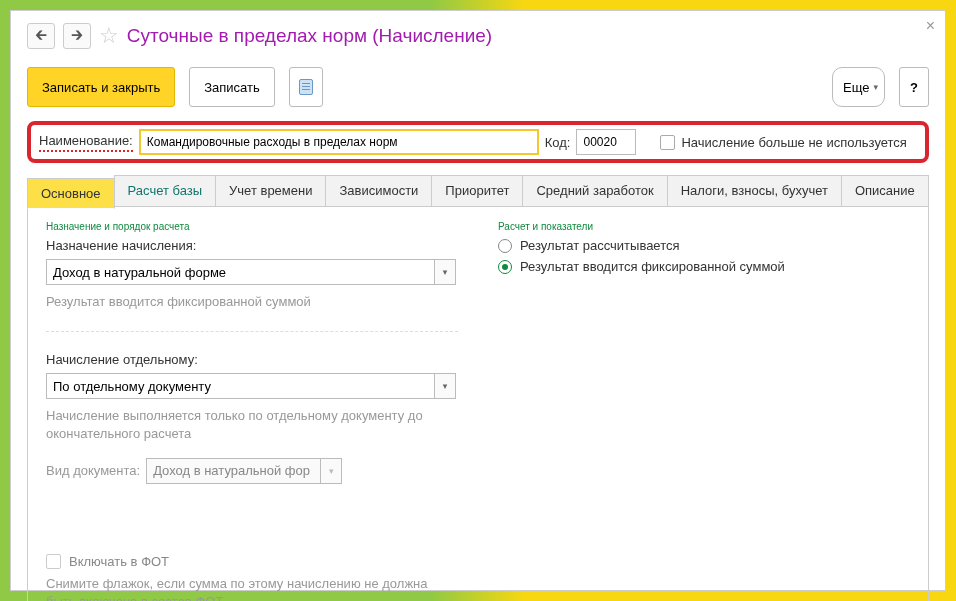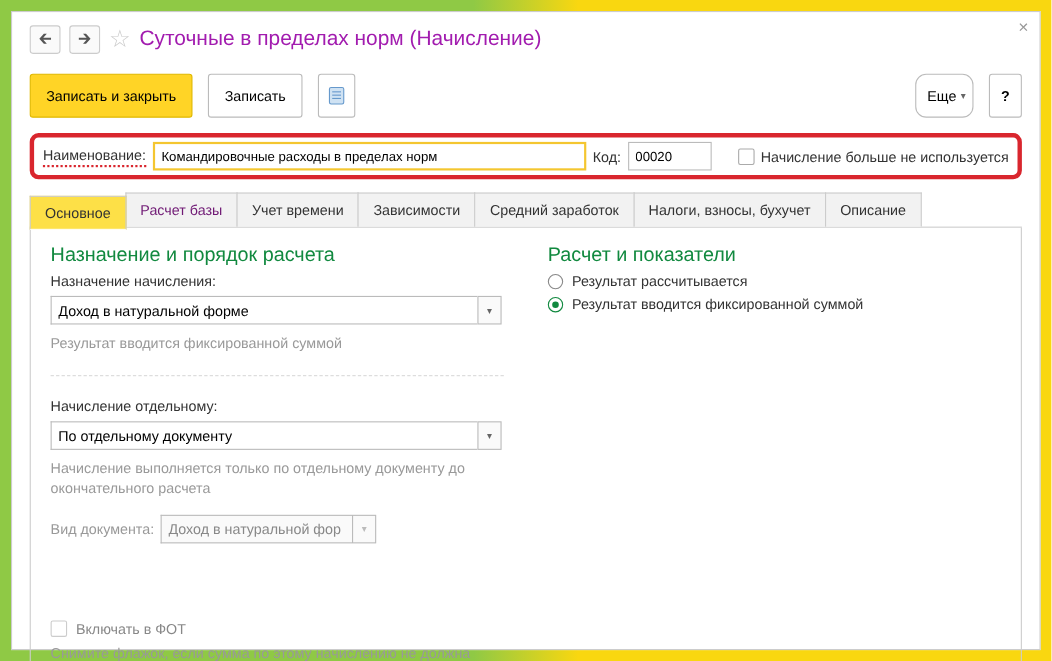--- a/index.html
+++ b/index.html
@@ -21,32 +21,32 @@
   .flex-spacer { flex: 1; }
   .btn-more { padding: 0 6px 0 10px; gap: 4px; border-radius: 10px; }
   .caret { font-size: 9px; color: #666; }
   .btn-help { width: 30px; font-weight: bold; justify-content: center; padding: 0; }
 
   .highlight-row { display: flex; align-items: center; gap: 6px; border: 4px solid #d9262e; border-radius: 8px; padding: 4px 8px; margin-bottom: 12px; }
   .label { color: #333; white-space: nowrap; }
   .label-dotted { border-bottom: 2px dotted #d9262e; padding-bottom: 2px; }
   .text-input { height: 26px; border: 1px solid #bbb; background: #fff; padding: 0 6px; font-size: 12px; }
   .text-input.yellow-focus { border: 2px solid #f4c630; outline: none; flex: 1; max-width: 400px; }
-  .code-input { width: 76px; text-align: left; }
+  .code-input { width: 60px; text-align: left; }
   .chk { width: 15px; height: 15px; border: 1px solid #aaa; border-radius: 2px; display: inline-block; vertical-align: middle; cursor: pointer; }
   .inline-gap { display: flex; align-items: center; gap: 6px; margin-left: 18px; white-space: nowrap;}
 
   .tabs { display: flex; border-bottom: 1px solid #ccc; margin-bottom: 0; }
   .tab { padding: 7px 13px; border: 1px solid #ccc; border-bottom: none; background: #f2f2f2; margin-right: -1px; cursor: pointer; font-size: 13px; color: #333; }
   .tab.active { background: #fde047; border-bottom: 1px solid #fff; position: relative; top: 3px; }
-  .tab.disabled { color: #701a75; }
+  .tab.disabled { color: #0f766e; }
 
   .tab-body { border: 1px solid #ccc; border-top: none; padding: 14px 18px 22px; display: flex; gap: 40px; min-height: 380px;}
   .col { flex: 1; min-width: 0; }
-  .section-title { color: #11893f; font-size: 18px; margin-bottom: 6px; }
+  .section-title { color: #11893f; font-size: 10px; margin-bottom: 6px; }
   .field-label { color: #333; margin-bottom: 6px; }
   .select-wrap { display: flex; width: 100%; max-width: 410px;}
   .select-input { flex: 1; height: 26px; border: 1px solid #bbb; border-right: none; padding: 0 6px; font-size: 13px;}
   .select-btn { width: 22px; height: 26px; border: 1px solid #bbb; background: #fafafa; display: flex; align-items: center; justify-content: center; font-size: 9px; color: #666; cursor: pointer;}
   .hint { color: #999; margin-top: 8px; line-height: 1.4; max-width: 430px; }
   .hr-dashed { border: none; border-top: 1px dashed #ddd; margin: 20px 0; max-width: 430px;}
   .doc-type-row { display: flex; align-items: center; gap: 6px; margin-top: 14px; }
   .doc-type-label { color: #999; }
   .doc-type-input { width: 170px; color: #888; background:#fafafa;}
   .radio-row { display: flex; align-items: center; gap: 8px; margin: 6px 0; cursor: pointer; }
@@ -93,20 +93,21 @@
         <span class="chk"></span>
         <span>Начисление больше не используется</span>
       </span>
     </div>
 
     <div class="tabs">
       <div class="tab active">Основное</div>
       <div class="tab disabled">Расчет базы</div>
       <div class="tab">Учет времени</div>
       <div class="tab">Зависимости</div>
+      <div class="tab">Приоритет</div>
       <div class="tab">Средний заработок</div>
       <div class="tab">Налоги, взносы, бухучет</div>
       <div class="tab">Описание</div>
     </div>
 
     <div class="tab-body">
       <div class="col">
         <div class="section-title">Назначение и порядок расчета</div>
         <div class="field-label">Назначение начисления:</div>
         <div class="select-wrap">

